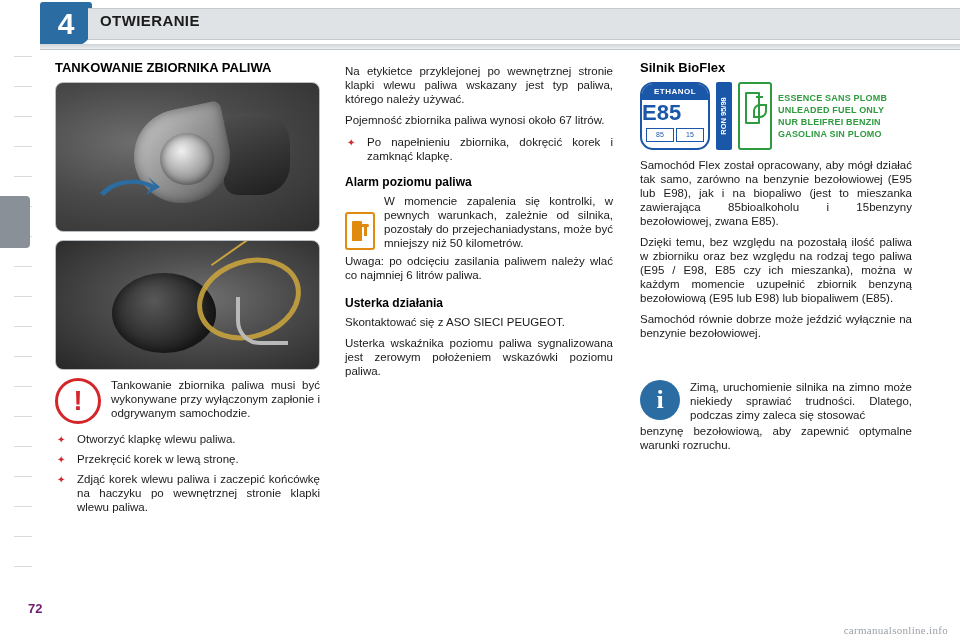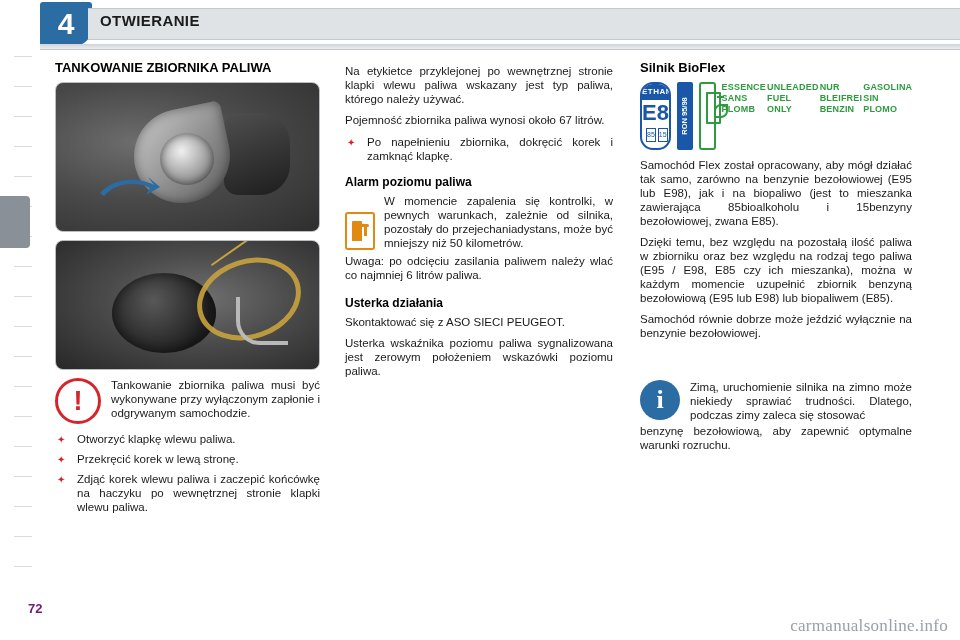--- a/index.html
+++ b/index.html
@@ -358,21 +358,21 @@
   .greenpump .leaf {
     position: absolute;
     left: 13px; top: 20px;
     width: 10px; height: 10px;
     border: 2px solid #2e9b3f;
     border-radius: 50% 0 50% 0;
   }
   .fuel-lines {
     flex: 1;
     display: flex;
-    flex-direction: row;
+    flex-direction: column;
     justify-content: center;
     gap: 1px;
   }
   .fuel-lines div {
     color: #2e9b3f;
     font-size: 9px;
     font-weight: bold;
     line-height: 11px;
     letter-spacing: .2px;
   }
@@ -409,21 +409,21 @@
   .page-no {
     position: absolute;
     left: 28px; bottom: 24px;
     font-size: 13px;
     font-weight: bold;
     color: #701a75;
   }
   .watermark {
     position: absolute;
     right: 12px; bottom: 4px;
-    font-size: 17px;
+    font-size: 11px;
     color: #9aa0a6;
     font-family: "Liberation Serif", serif;
     letter-spacing: .3px;
   }
 </style>
 </head>
 <body>
 
 <div class="page">
 

